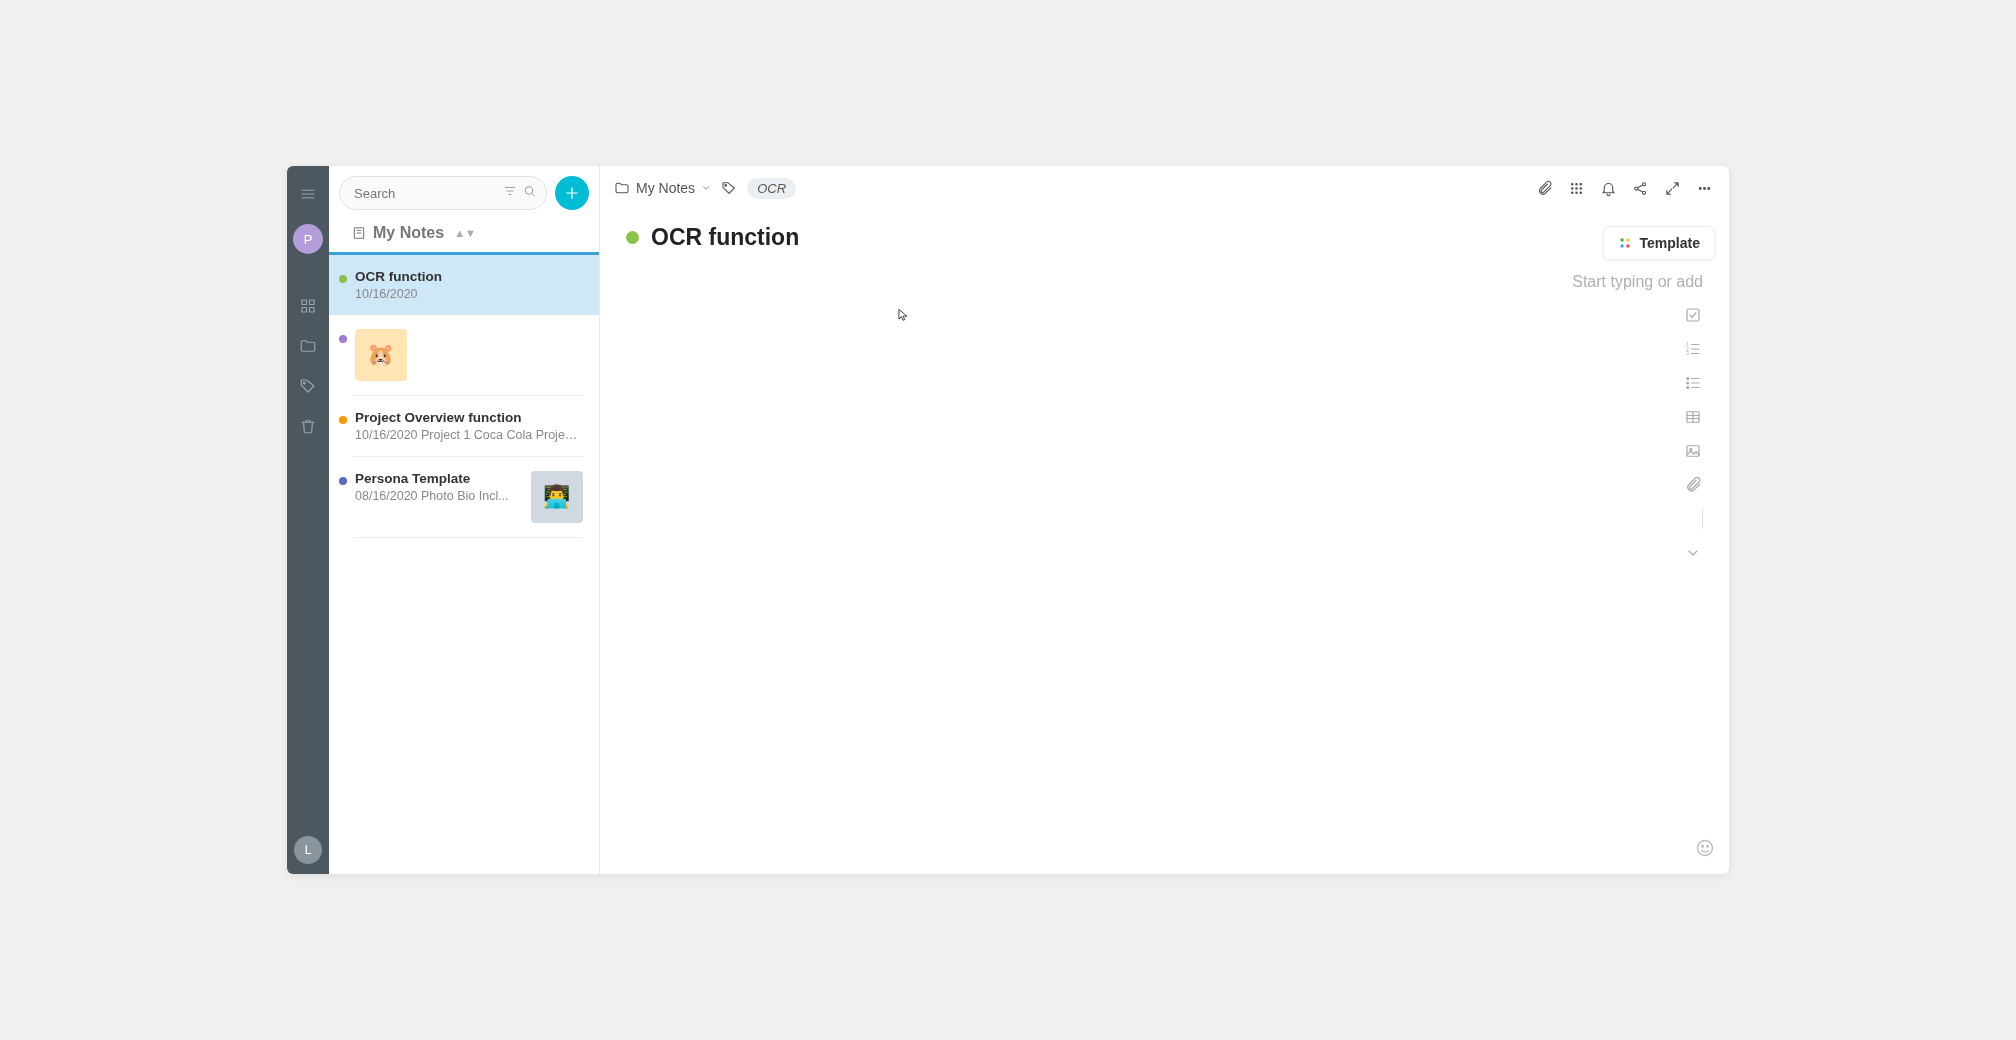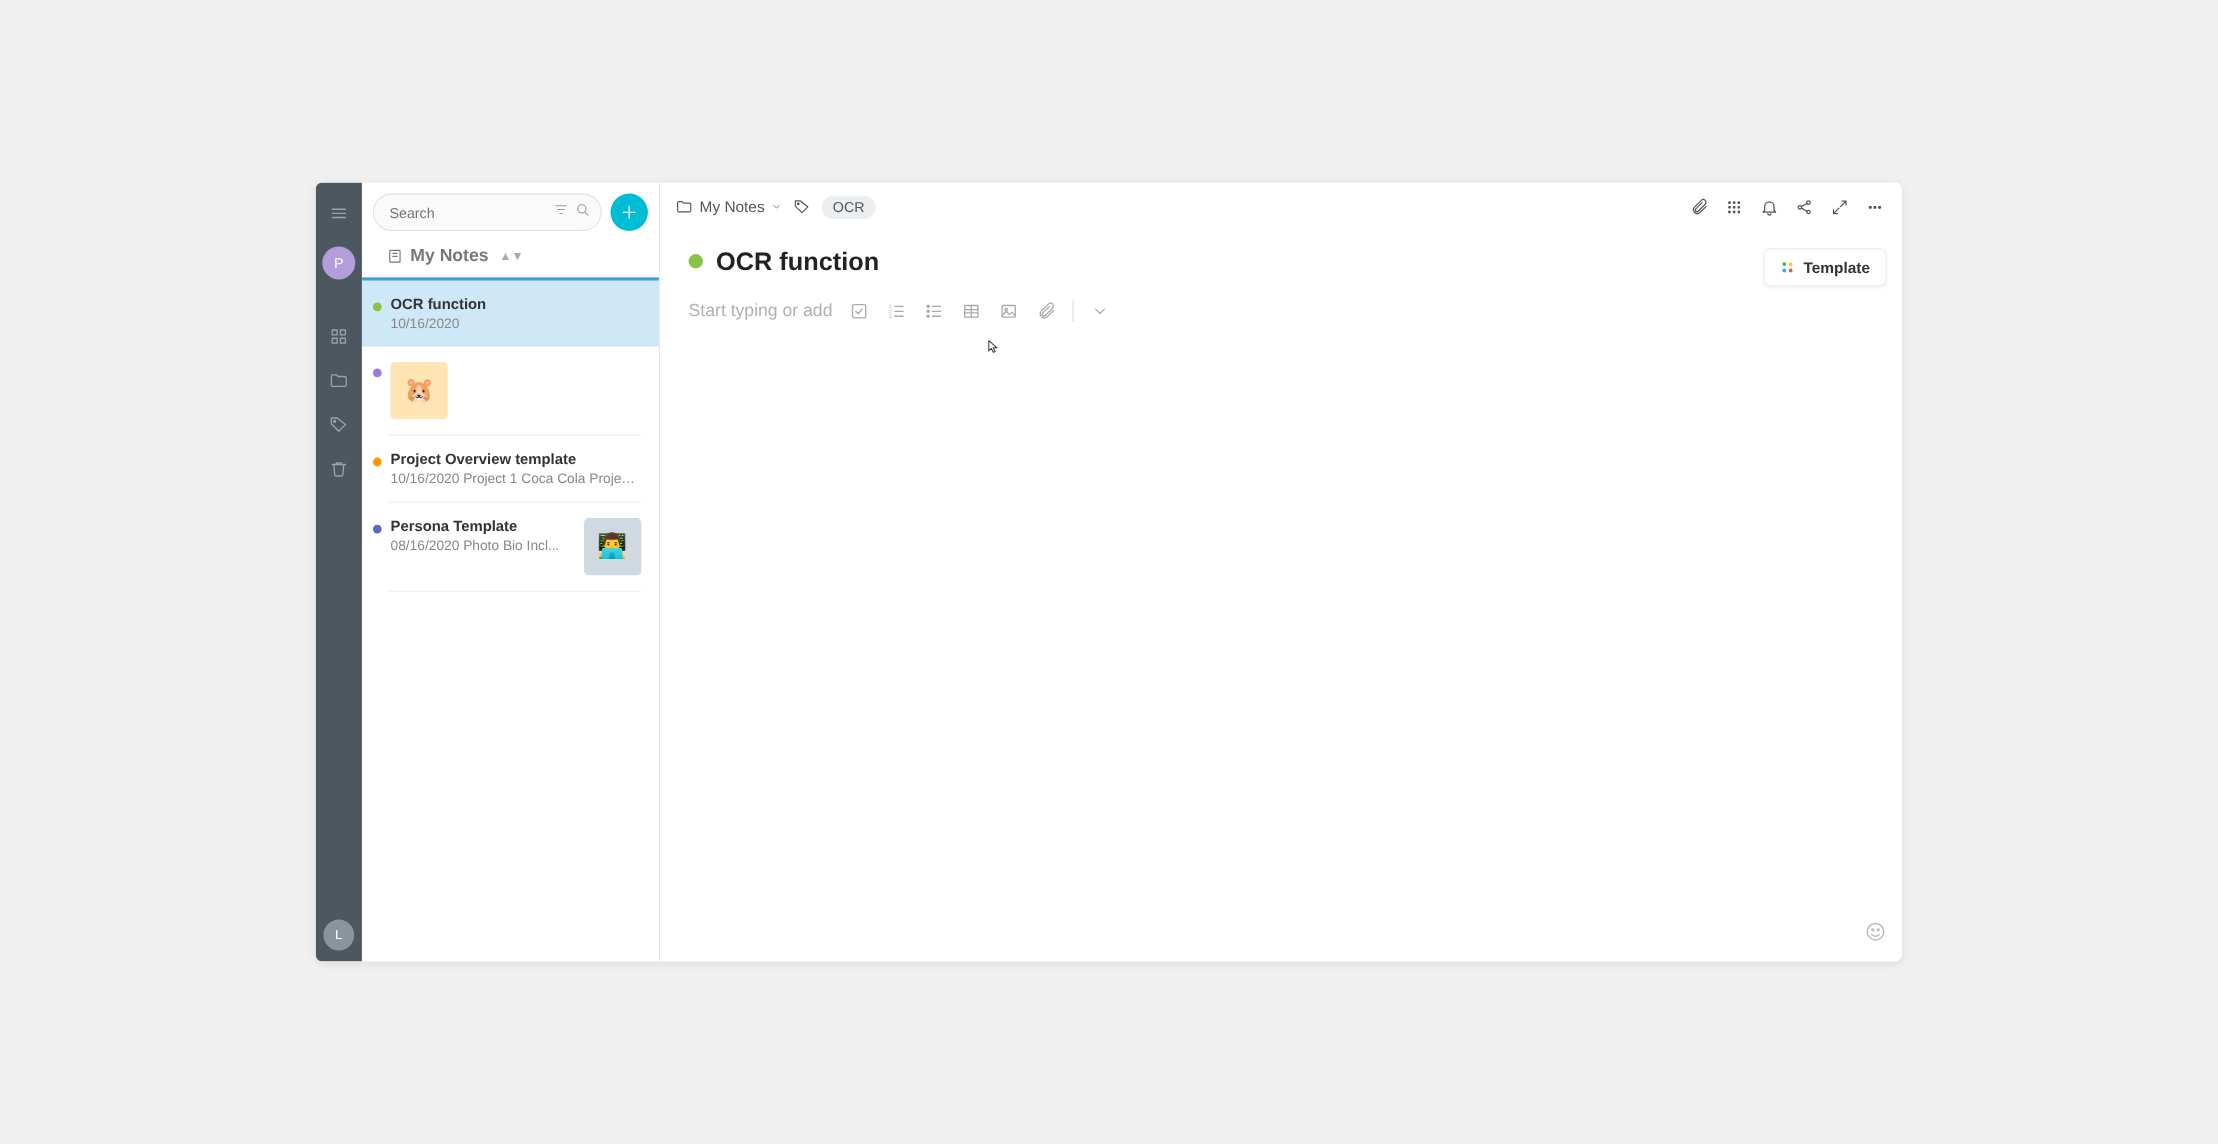--- a/index.html
+++ b/index.html
@@ -35,30 +35,30 @@
 .note-sep { height: 1px; background: #eee; margin: 0 16px 0 24px; }
 .dot-green { background: #8bc34a; }
 .dot-purple { background: #9c7bd9; }
 .dot-orange { background: #ff9800; }
 .dot-navy { background: #5c6bc0; }
 .tool-icon-emoji { font-size: 14px; }
 
 .editor { flex: 1; display: flex; flex-direction: column; position: relative; }
 .crumbs { height: 44px; display: flex; align-items: center; padding: 0 14px; gap: 10px; font-size: 14px; color: #555; }
 .crumbs .folder { display: flex; align-items: center; gap: 6px; cursor: pointer; }
-.crumbs .tag-pill { background: #eceff1; border-radius: 12px; padding: 3px 10px; font-size: 13px; color: #555; }
+.crumbs .tag-pill { background: #eceff1; border-radius: 12px; padding: 3px 10px; font-size: 13px; color: #555; font-style: italic; }
 .crumbs-spacer { flex: 1; }
 .crumbs .tool { width: 22px; height: 22px; color: #555; cursor: pointer; display: flex; align-items: center; justify-content: center; }
 .crumbs .tool svg { width: 17px; height: 17px; }
 .note-title-row { display: flex; align-items: center; gap: 12px; padding: 14px 26px 4px; }
 .title-dot { width: 13px; height: 13px; border-radius: 50%; background: #8bc34a; }
 .note-title { font-size: 23px; font-weight: 700; color: #222; }
 .templates-btn { position: absolute; top: 60px; right: 14px; background: #fff; border: 1px solid #eee; border-radius: 6px; padding: 8px 14px; font-size: 14px; font-weight: 600; color: #333; display: flex; align-items: center; gap: 8px; cursor: pointer; box-shadow: 0 1px 3px rgba(0,0,0,0.06); }
 .templates-btn .tpl-icon { width: 14px; height: 14px; position: relative; }
-.placeholder-row { display: flex; align-items: center; gap: 14px; padding: 18px 26px; color: #b0b0b0; font-size: 16px; }
+.placeholder-row { display: flex; align-items: flex-end; gap: 14px; padding: 18px 26px; color: #b0b0b0; font-size: 16px; flex-direction: column; }
 .placeholder-row .pi { width: 20px; height: 20px; color: #aaa; cursor: pointer; display: flex; align-items: center; justify-content: center; }
 .placeholder-row .sep { width: 1px; height: 20px; background: #ddd; }
 .smiley { position: absolute; bottom: 12px; right: 14px; color: #bbb; cursor: pointer; }
 svg { stroke: currentColor; fill: none; stroke-width: 1.6; stroke-linecap: round; stroke-linejoin: round; }
 .cursor-img { position: absolute; font-size: 15px; color: #333; pointer-events: none; }
 </style>
 </head>
 <body>
 
 <div class="app-shell">
@@ -140,21 +140,21 @@
 
       <div class="note-item">
         <span class="dot dot-purple"></span>
         <div class="thumb" style="background:#ffe5b3">🐹</div>
       </div>
       <div class="note-sep"></div>
 
       <div class="note-item">
         <span class="dot dot-orange"></span>
         <div class="body">
-          <div class="title">Project Overview template</div>
+          <div class="title">Project Overview function</div>
           <div class="meta">10/16/2020 Project 1 Coca Cola Project 2...</div>
         </div>
       </div>
       <div class="note-sep"></div>
 
       <div class="note-item">
         <span class="dot dot-navy"></span>
         <div class="body">
           <div class="title">Persona Template</div>
           <div class="meta">08/16/2020 Photo Bio Incl...</div>

